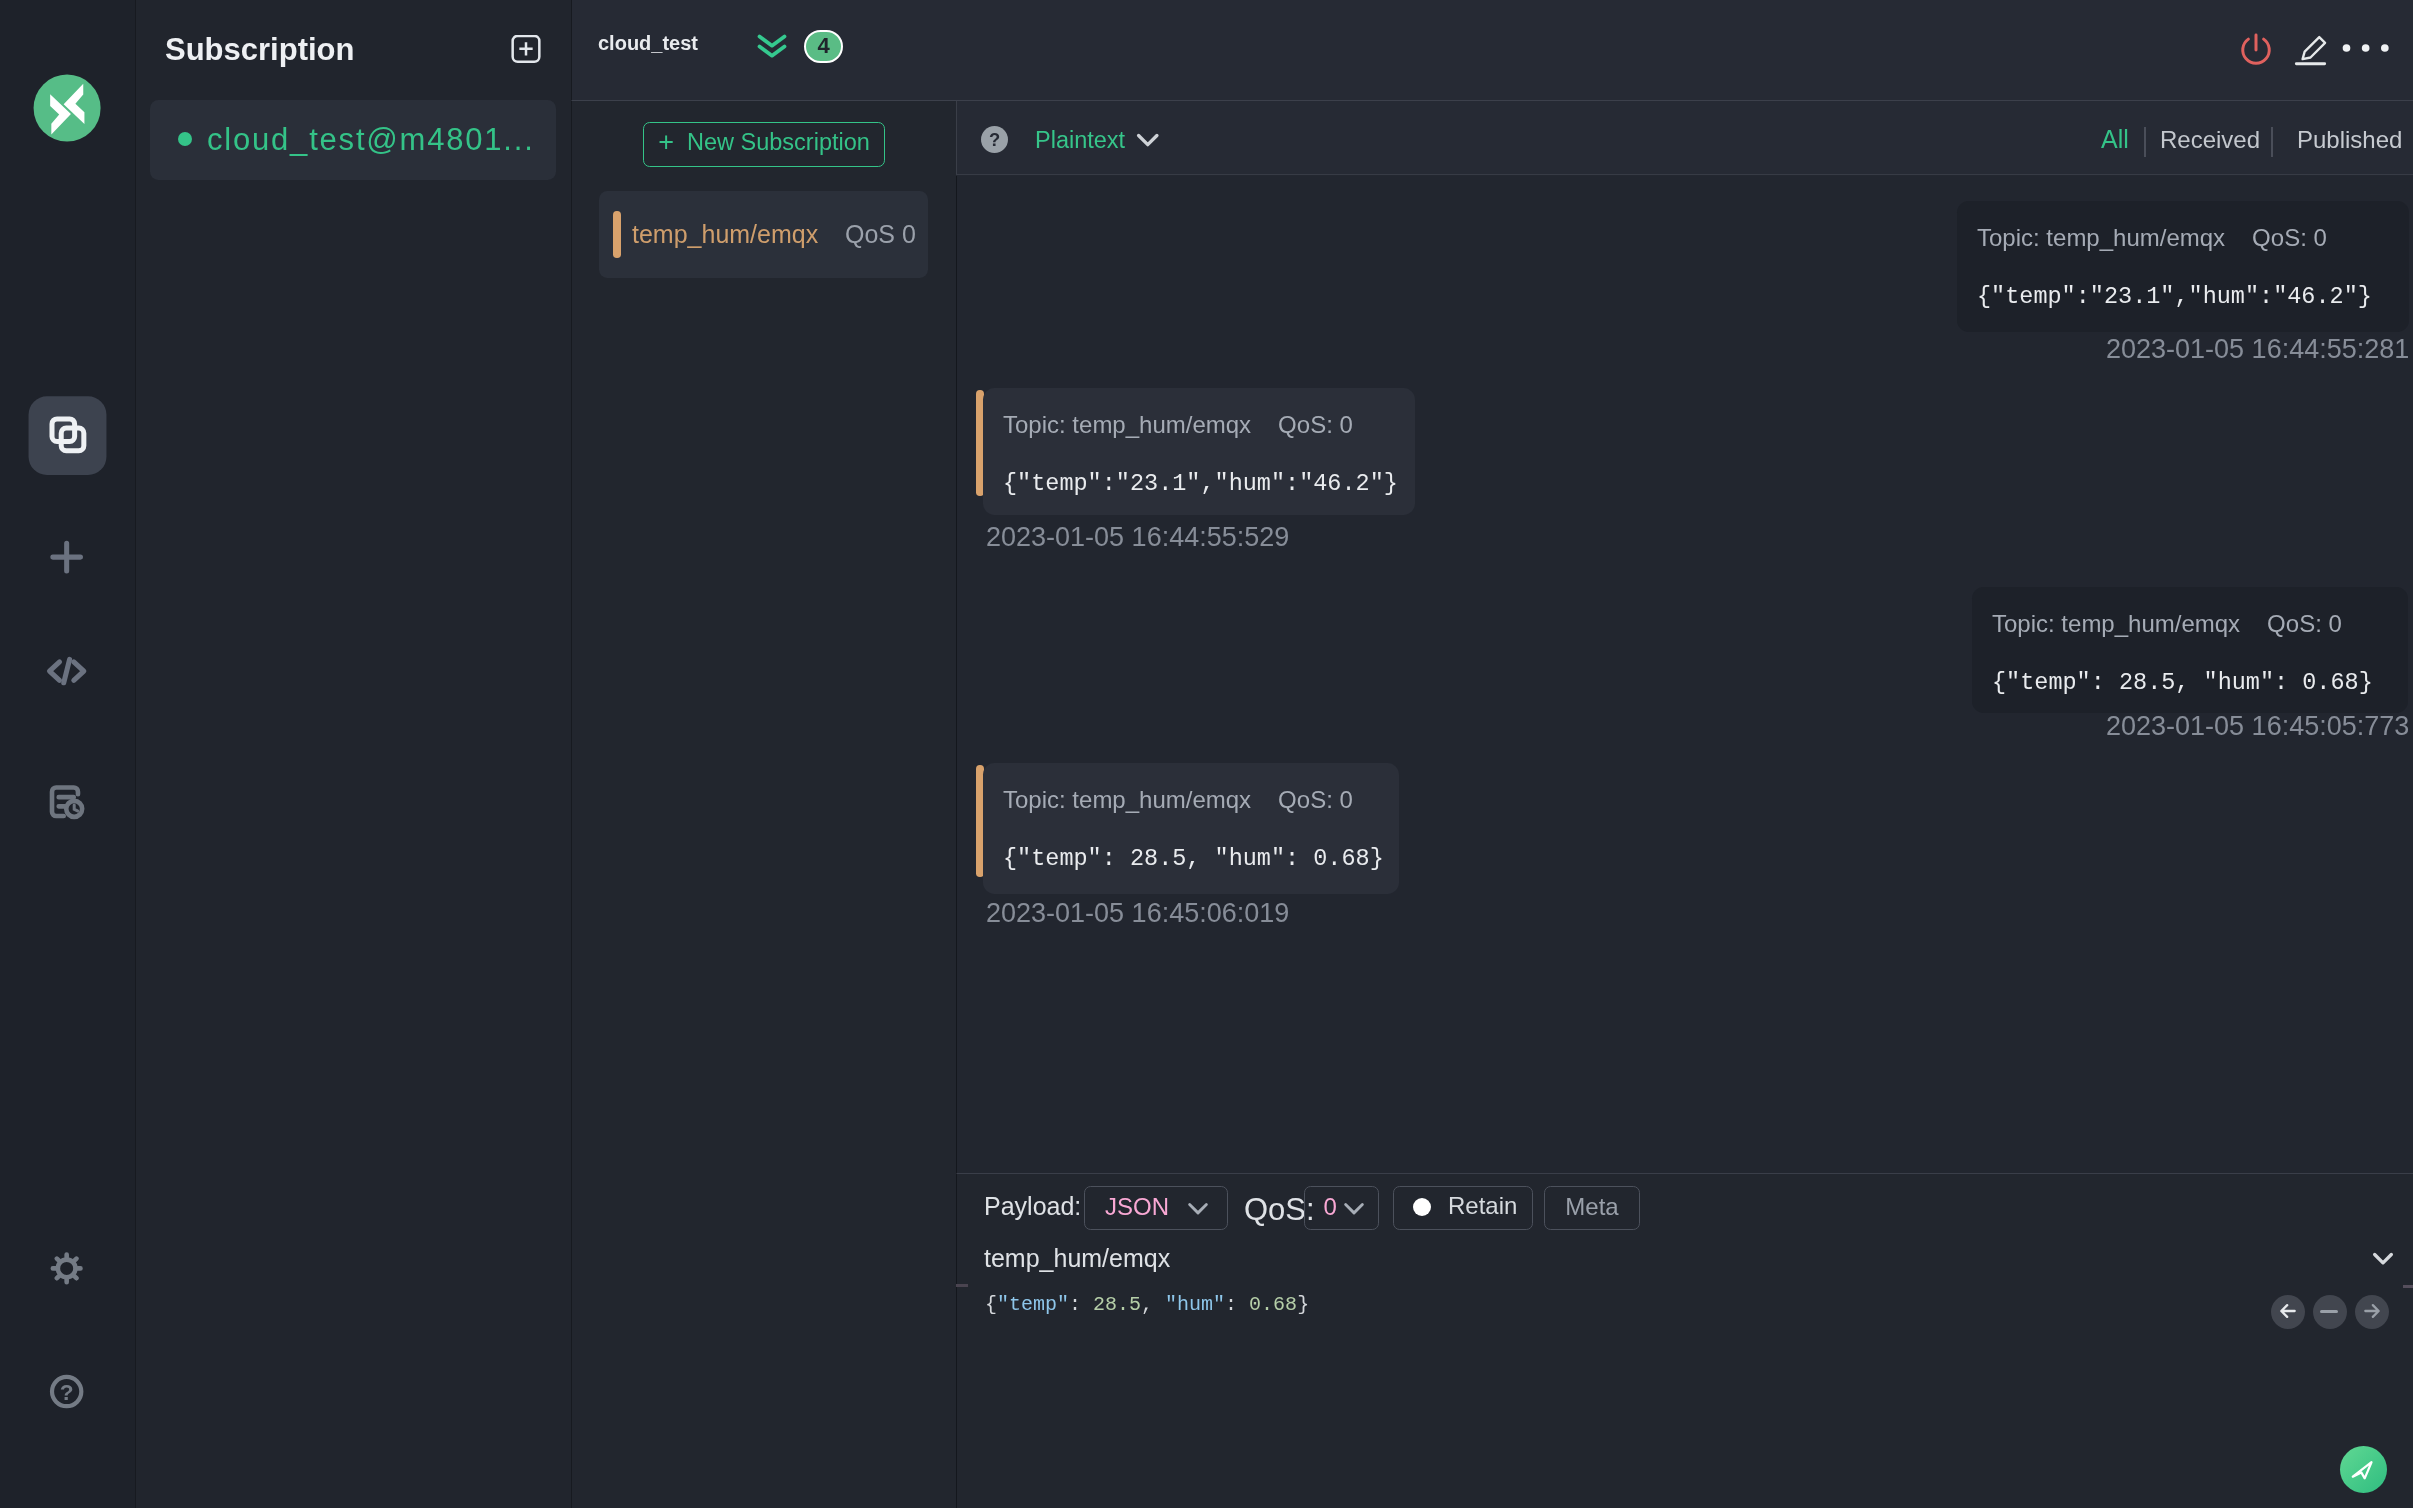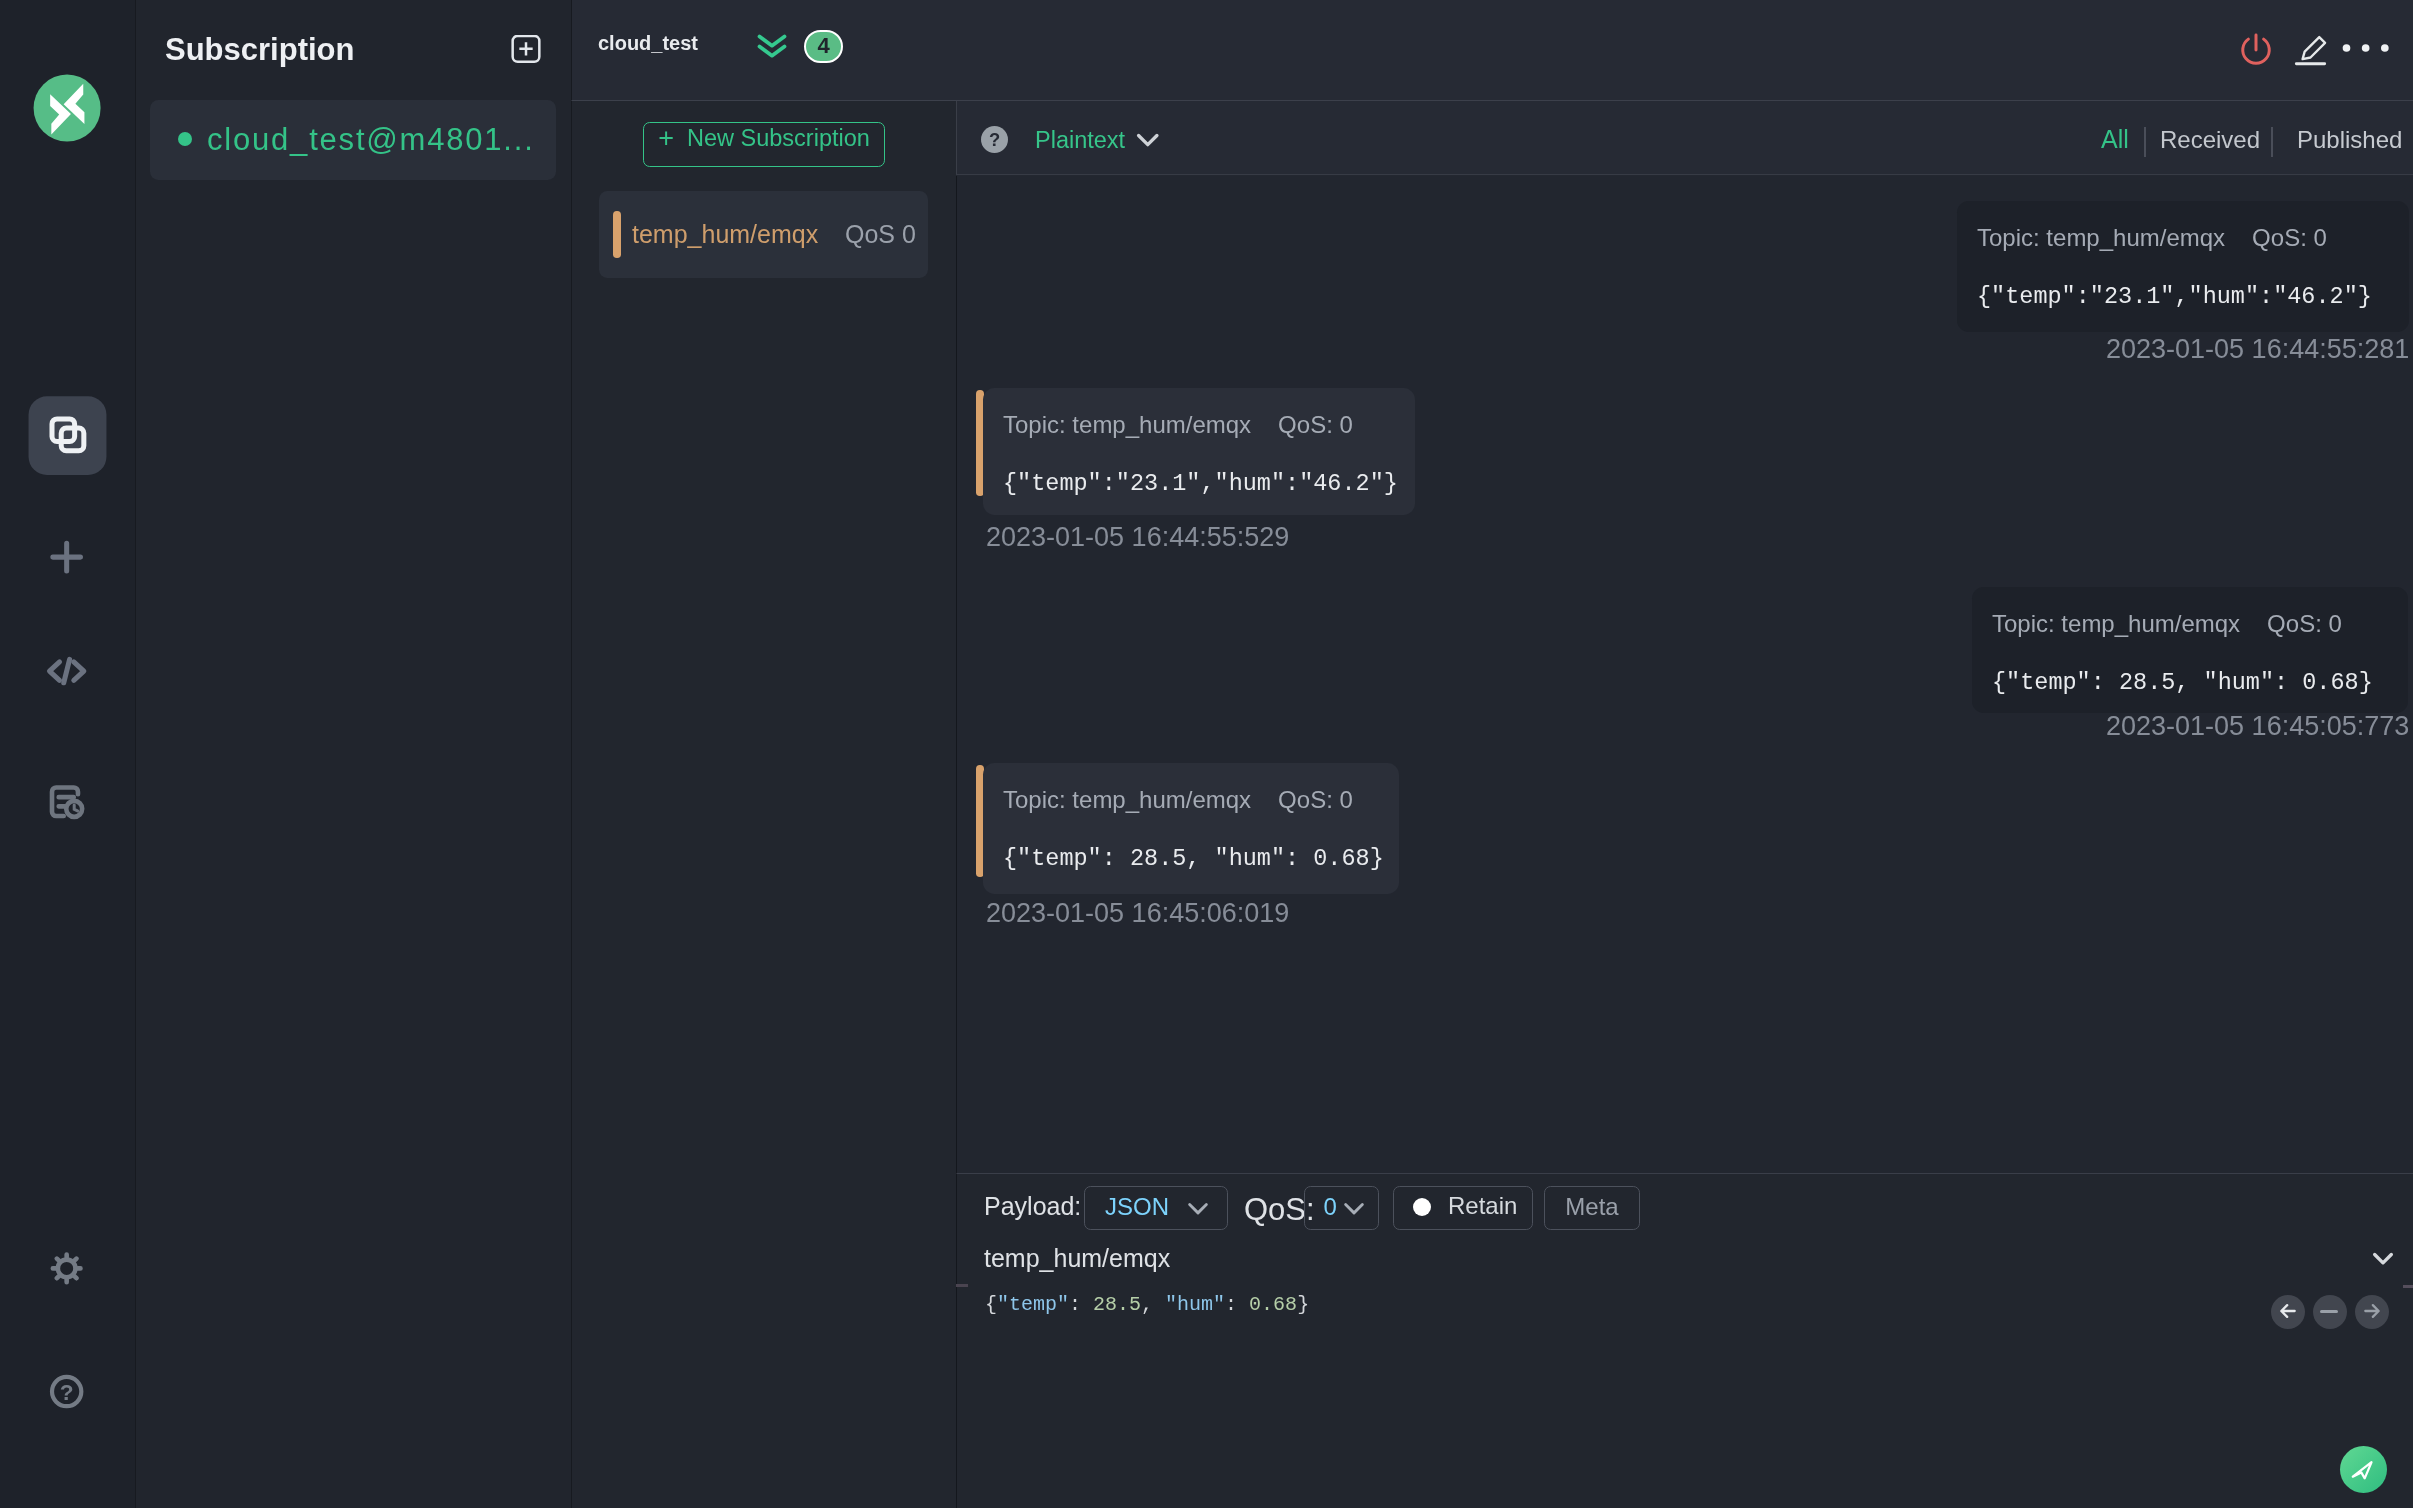--- a/index.html
+++ b/index.html
@@ -20,21 +20,21 @@
     border-left:0.8px solid #14171d; border-top:0.8px solid #3a3e49; }
   .mcard { position:absolute; border-radius:11.7px; padding:22px 20px; }
   .mcard.recv { background:#2b2f39; }
   .mcard.pub  { background:#1d2129; }
   .mtopic { font-size:24px; color:#a5abb5; height:30px; line-height:30px; white-space:pre; }
   .mpayload { font-family:"Liberation Mono", monospace; font-size:23.5px; color:#e9ebee;
     margin-top:28px; height:32px; line-height:32px; white-space:pre; }
   .mts { position:absolute; font-size:27px; color:#878d98; height:30px; line-height:30px; }
   .obar { position:absolute; width:7.5px; border-radius:3.8px; background:#d9a26c; }
   .selbox { position:absolute; top:1186px; height:44px; border:1.7px solid #4c515c;
-    border-radius:6.7px; color:#7dd3fc; font-size:24px; line-height:40px; }
+    border-radius:6.7px; color:#f9a8d4; font-size:24px; line-height:40px; }
 </style>
 </head>
 <body>
 <div class="abs" id="leftbar"></div>
 <div class="abs" id="connpanel"></div>
 <div class="abs" id="topbar"></div>
 <div class="abs" id="subcol"></div>
 <div class="abs" id="toolbar"></div>
 <div class="abs" id="msgs"></div>
 <div class="abs" id="publish"></div>
@@ -73,21 +73,21 @@
 
 <div class="abs" style="left:165px;top:32px;font-size:31px;font-weight:bold;color:#eef0f3;">Subscription</div>
 <svg class="abs" style="left:511px;top:35px" width="30" height="28.5" viewBox="0 0 36 34">
   <rect x="2" y="1" width="32" height="31" rx="6" fill="none" stroke="#e3e7ec" stroke-width="3"></rect>
   <path d="M10 16.5 H26 M18 8.5 V24.5" stroke="#e3e7ec" stroke-width="3" fill="none"></path>
 </svg>
 <div class="abs" style="left:150px;top:100px;width:406px;height:80px;border-radius:8.4px;background:#2a2f39;"></div>
 <div class="abs" style="left:178px;top:132px;width:14.2px;height:14.2px;border-radius:50%;background:#34c388;"></div>
 <div class="abs" style="left:207px;top:122px;font-size:31px;letter-spacing:1.8px;color:#34c388;">cloud_test@m4801...</div>
 
-<div class="abs" style="left:643px;top:122px;width:242px;height:45px;border:1.7px solid #34c388;border-radius:6.7px;color:#34c388;font-size:23.5px;line-height:28px;text-align:center;">
+<div class="abs" style="left:643px;top:122px;width:242px;height:45px;border:1.7px solid #34c388;border-radius:6.7px;color:#34c388;font-size:23.5px;line-height:36px;text-align:center;">
   <span style="font-size:27px;position:relative;top:0.8px;">+</span>&nbsp; New Subscription</div>
 <div class="abs" style="left:599px;top:191px;width:329px;height:87px;border-radius:8.4px;background:#2b303a;"></div>
 <div class="obar" style="left:613px;top:211px;height:47px;"></div>
 <div class="abs" style="left:632px;top:220px;font-size:25px;color:#cf9e6c;">temp_hum/emqx</div>
 <div class="abs" style="left:845px;top:220px;font-size:25px;color:#9ba1ab;">QoS 0</div>
 
 <div class="abs" style="left:598px;top:32px;font-size:20px;font-weight:bold;color:#e9ebee;">cloud_test</div>
 <svg class="abs" style="left:757px;top:34px" width="30" height="25" viewBox="0 0 36 30">
   <g fill="none" stroke="#35c98f" stroke-width="4.5" stroke-linecap="round" stroke-linejoin="round">
     <path d="M3 3 L18 14 L33 3"></path>

